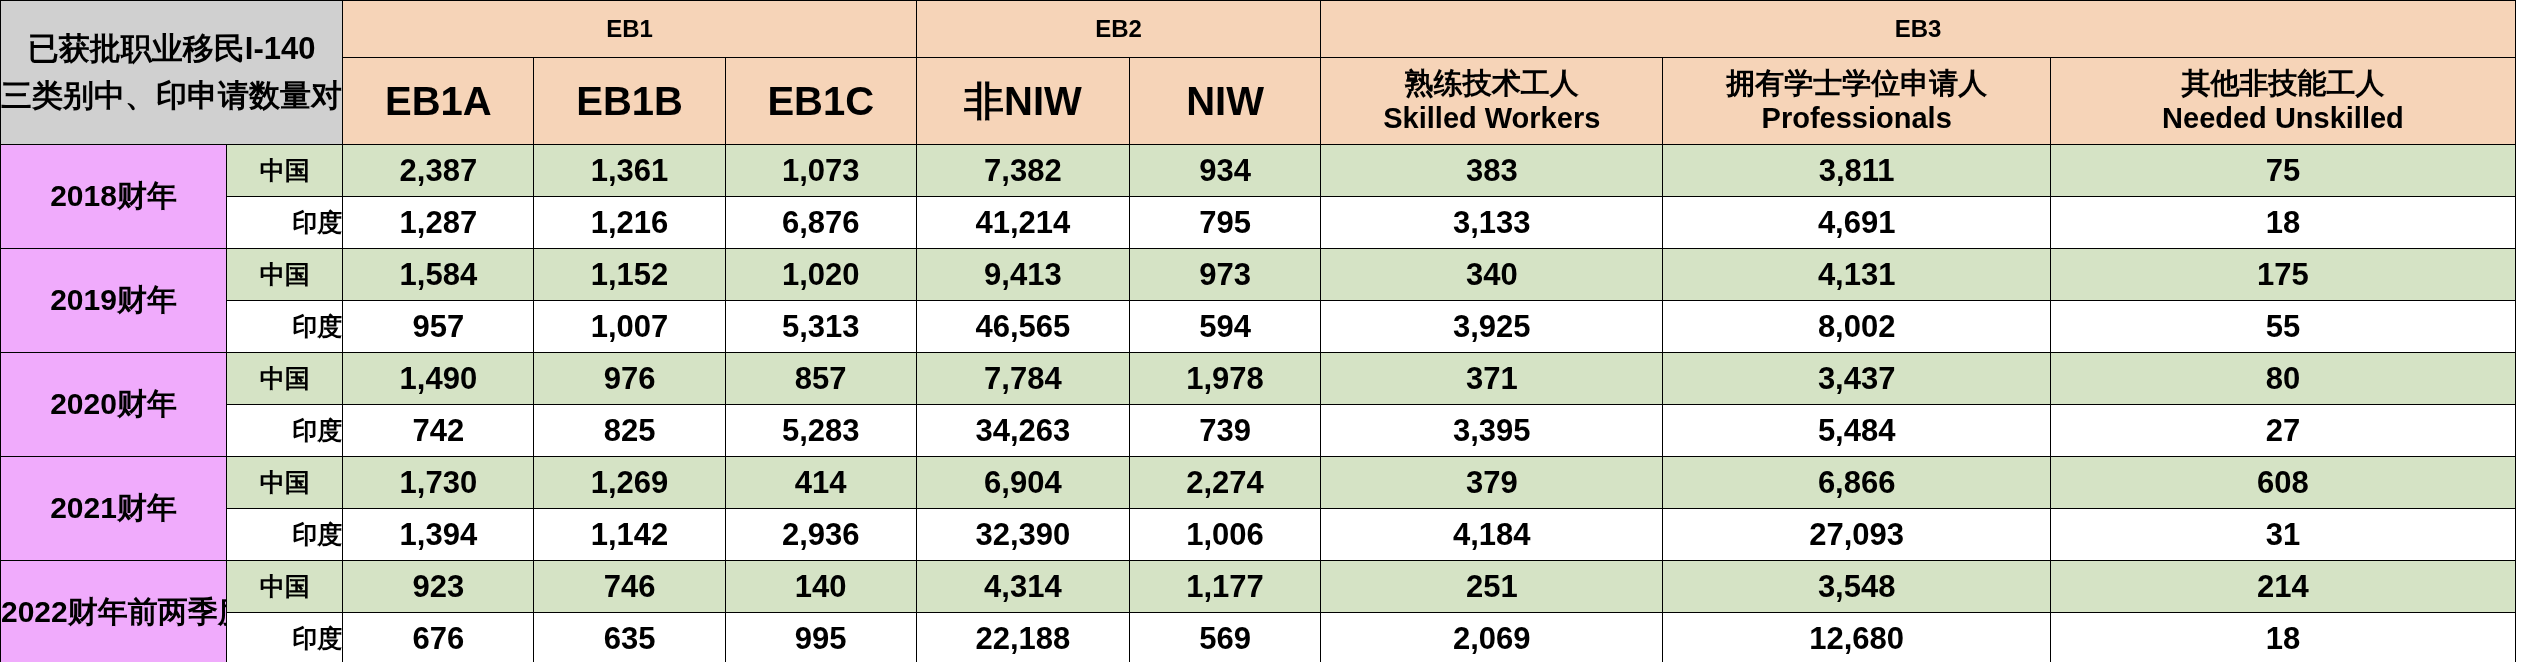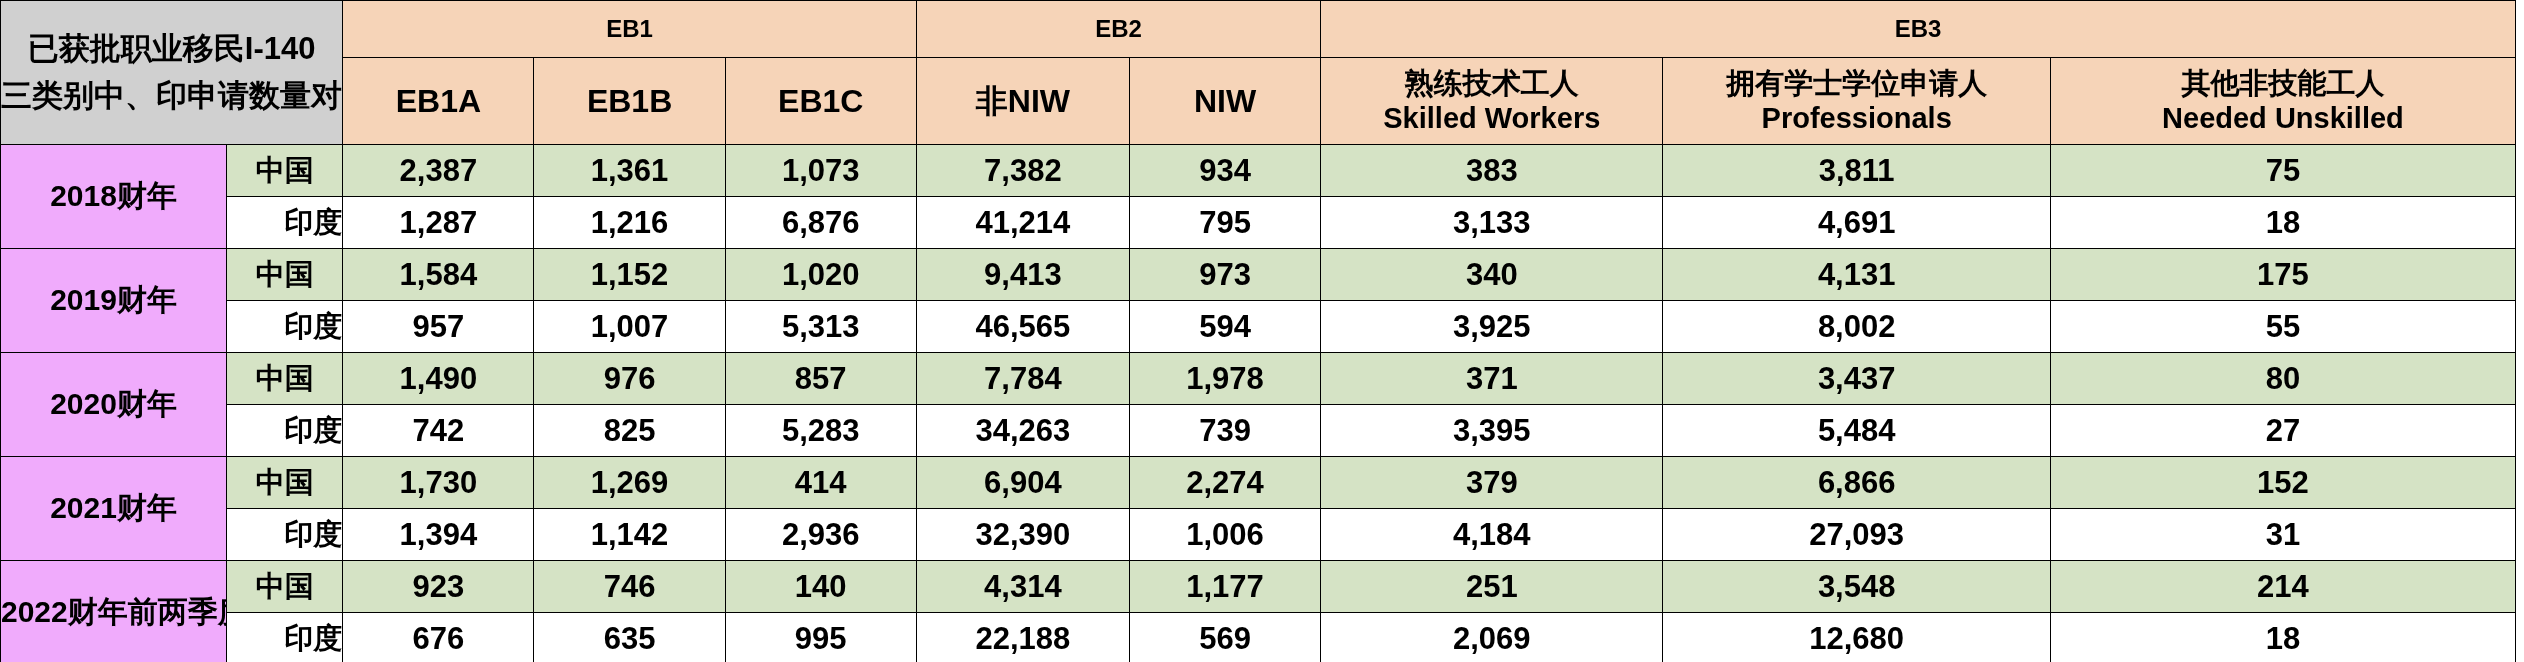--- a/index.html
+++ b/index.html
@@ -43,34 +43,34 @@
     padding: 4px 6px;
   }
   .corner .l1, .corner .l2 { display: block; }
   .grp {
     background: #f6d4b8;
     font-size: 24px;
     height: 56px;
   }
   .sub {
     background: #f6d4b8;
-    font-size: 32px;
+    font-size: 40px;
     height: 86px;
     line-height: 1.2;
   }
   .sub.two { font-size: 29px; }
   .sub .ln { display: block; }
   
   .yearcell {
     background: #f0abfc;
     font-size: 30px;
   }
   .ctry {
     background: #d5e3c5;
-    font-size: 29px;
+    font-size: 25px;
     width: 175px;
   }
   .ctry.india {
     background: #ffffff;
     text-align: right;
   }
   .val {
     font-size: 31px;
     font-weight: normal;
     height: 51px;
@@ -223,21 +223,21 @@
       <tr class="row-cn">
         <td class="yearcell" rowspan="2">2021财年</td>
         <td class="ctry">中国</td>
         <td class="val">1,730</td>
         <td class="val">1,269</td>
         <td class="val">414</td>
         <td class="val">6,904</td>
         <td class="val">2,274</td>
         <td class="val">379</td>
         <td class="val">6,866</td>
-        <td class="val">152</td>
+        <td class="val">608</td>
       </tr>
       <tr class="row-in">
         <td class="ctry india">印度</td>
         <td class="val">1,394</td>
         <td class="val">1,142</td>
         <td class="val">2,936</td>
         <td class="val">32,390</td>
         <td class="val">1,006</td>
         <td class="val">4,184</td>
         <td class="val">27,093</td>

